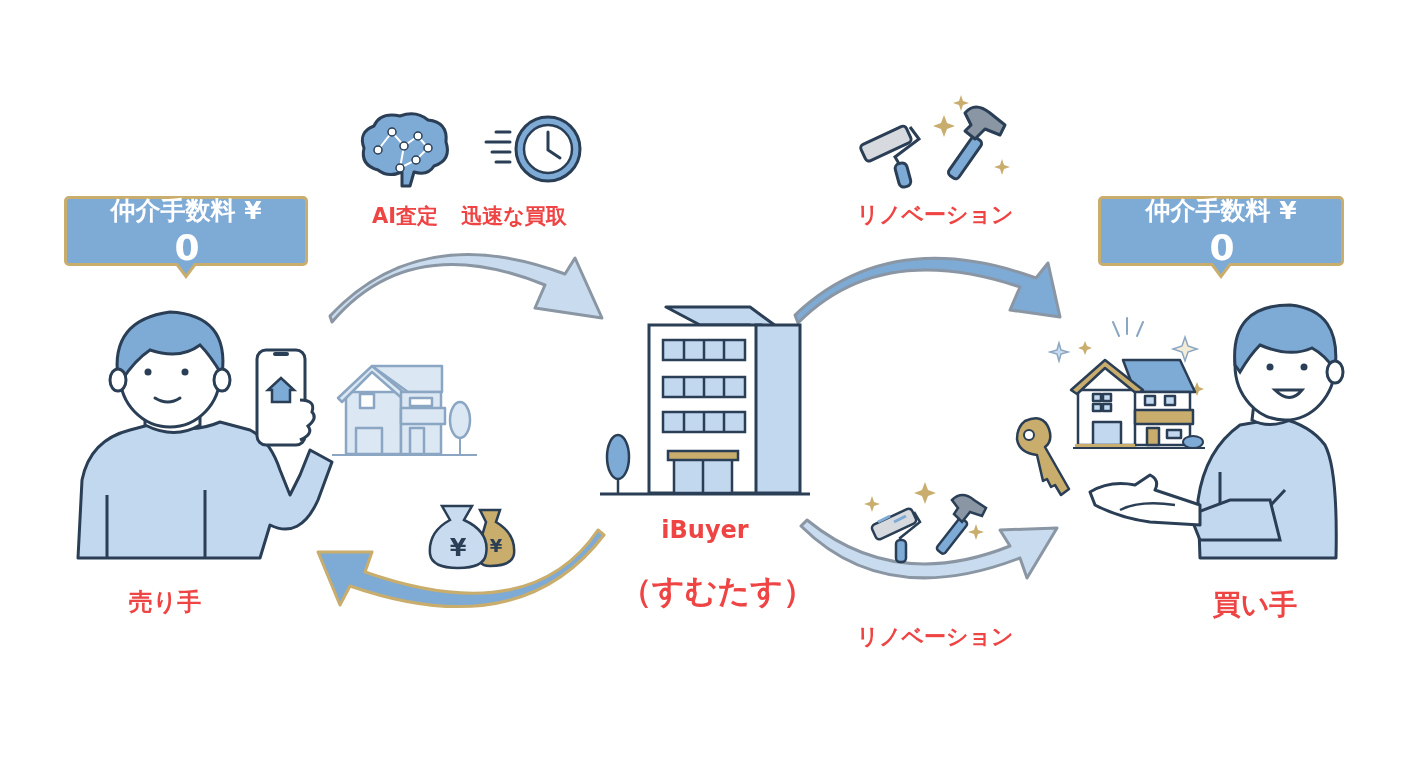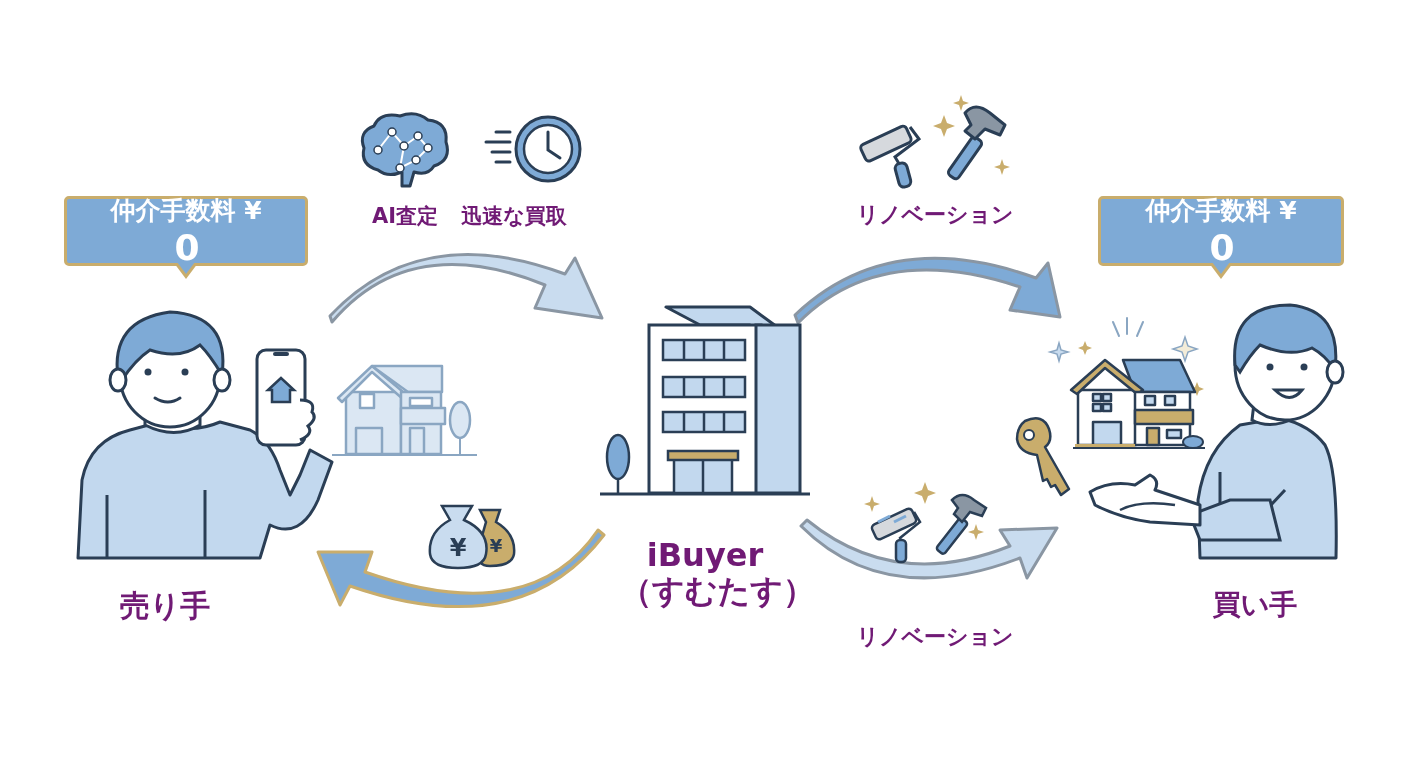--- a/index.html
+++ b/index.html
@@ -4,21 +4,21 @@
 <style>
   html, body { margin: 0; padding: 0; }
   body {
     width: 1408px; height: 768px; overflow: hidden;
     background: #ffffff;
     font-family: "DejaVu Sans", "Liberation Sans", sans-serif;
     position: relative;
     color: #2a3e55;
   }
   .label {
-    position: absolute; font-weight: bold; color: #701a75;
+    position: absolute; font-weight: bold; color: #ef4444;
     white-space: nowrap; text-align: center;
   }
   .bubble {
     position: absolute;
     background: #7eaad6;
     border: 3px solid #c9ad6c;
     border-radius: 5px;
     color: #ffffff;
     font-weight: bold;
     font-size: 25px;
@@ -72,21 +72,21 @@
   <circle cx="88" cy="72" r="3.5" fill="#2a3e55"></circle>
   <circle cx="125" cy="72" r="3.5" fill="#2a3e55"></circle>
   <path d="M95 98 Q108 106 120 98" fill="none" stroke="#2a3e55" stroke-width="3" stroke-linecap="round"></path>
 
   <rect x="197" y="50" width="48" height="95" rx="9" fill="#fff" stroke="#2a3e55" stroke-width="3"></rect>
   <rect x="213" y="52" width="16" height="4" rx="2" fill="#2a3e55"></rect>
   <path d="M221 78 L208 90 L212 90 L212 102 L230 102 L230 90 L234 90 Z" fill="#7eaad6" stroke="#2a3e55" stroke-width="2.5"></path>
 
   <path d="M240 100 Q256 100 252 112 Q258 118 248 126 Q254 134 240 140" fill="#fff" stroke="#2a3e55" stroke-width="3"></path>
 </svg>
-<div class="label" style="left:100px; top:586px; width:130px; font-size:30px;">売り手</div>
+<div class="label" style="left:100px; top:586px; width:130px; font-size:24px;">売り手</div>
 
 <svg style="left:1080px; top:300px;" width="280" height="270" viewBox="0 0 280 270">
   <path d="M120 258 L118 200 Q125 150 160 125 L200 118 Q230 125 245 145 Q258 170 256 258 Z" fill="#c2d8ee" stroke="#2a3e55" stroke-width="3" stroke-linejoin="round"></path>
   <line x1="205" y1="190" x2="175" y2="222" stroke="#2a3e55" stroke-width="3"></line>
   <line x1="140" y1="172" x2="140" y2="220" stroke="#2a3e55" stroke-width="3"></line>
 
   <path d="M150 200 L190 200 L200 240 L120 240 L110 215 Z" fill="#c2d8ee" stroke="#2a3e55" stroke-width="3"></path>
 
   <path d="M10 192 Q30 180 55 185 L70 175 Q80 180 75 190 L120 205 L120 225 L70 222 Q40 218 15 205 Z" fill="#fff" stroke="#2a3e55" stroke-width="3" stroke-linejoin="round"></path>
   <path d="M40 210 Q60 200 95 205" fill="none" stroke="#2a3e55" stroke-width="2.5"></path>
@@ -203,21 +203,21 @@
       <line x1="104" y1="107" x2="104" y2="127"></line>
       <line x1="124" y1="107" x2="124" y2="127"></line>
   </g>
   <rect x="74" y="154" width="58" height="34" fill="#c2d8ee" stroke="#2a3e55" stroke-width="2.5"></rect>
   <line x1="103" y1="154" x2="103" y2="188" stroke="#2a3e55" stroke-width="2.5"></line>
   <rect x="68" y="146" width="70" height="9" fill="#c9ad6c" stroke="#2a3e55" stroke-width="2.5"></rect>
   <ellipse cx="18" cy="152" rx="11" ry="22" fill="#7eaad6" stroke="#2a3e55" stroke-width="2.5"></ellipse>
   <line x1="18" y1="174" x2="18" y2="188" stroke="#2a3e55" stroke-width="2.5"></line>
   <line x1="0" y1="189" x2="210" y2="189" stroke="#2a3e55" stroke-width="3"></line>
 </svg>
-<div class="label" style="left:620px; top:536px; width:170px; font-size:32px;">iBuyer</div>
+<div class="label" style="left:620px; top:516px; width:170px; font-size:24px;">iBuyer</div>
 <div class="label" style="left:620px; top:570px; width:170px; font-size:32px;">（すむたす）</div>
 
 <svg style="left:1035px; top:310px;" width="170" height="140" viewBox="0 0 170 140">
   <g stroke="#8aa6c2" stroke-width="2" stroke-linecap="round">
     <line x1="78" y1="12" x2="84" y2="26"></line>
       <line x1="92" y1="8" x2="92" y2="24"></line>
       <line x1="108" y1="12" x2="102" y2="26"></line>
   </g>
   <path d="M22 40 L24 33 L26 40 L33 42 L26 44 L24 51 L22 44 L15 42 Z" fill="#c9dcef" stroke="#8aa6c2" stroke-width="1.5"></path>
   <path d="M147 36 L150 27 L153 36 L162 39 L153 42 L150 51 L147 42 L138 39 Z" fill="#f3ecd8" stroke="#8aa6c2" stroke-width="1.5"></path>

